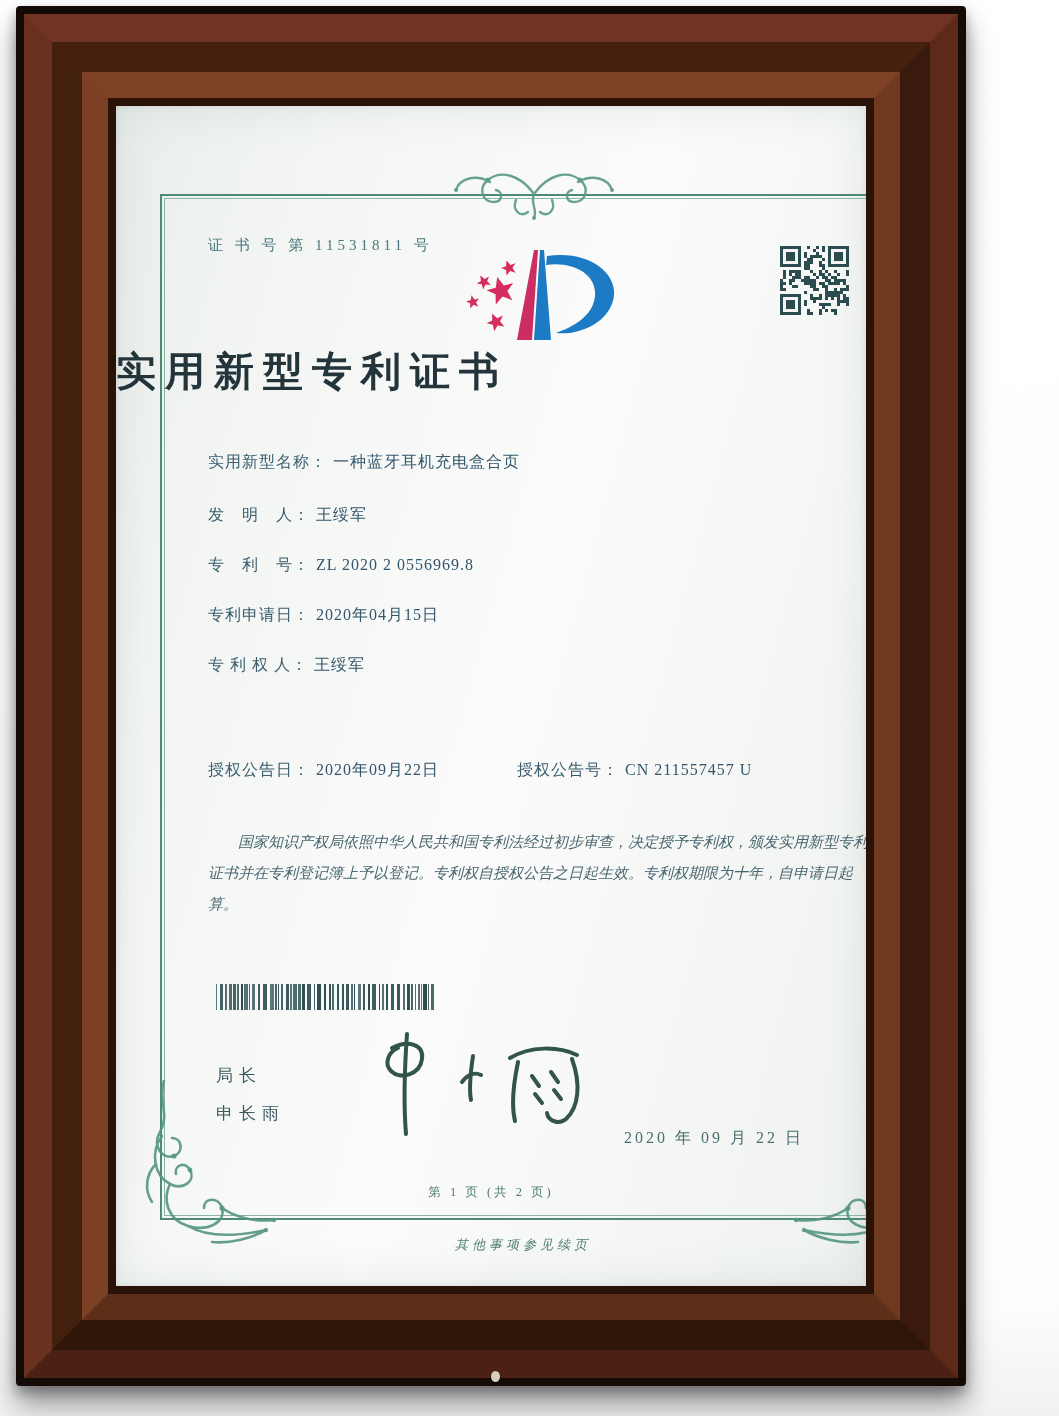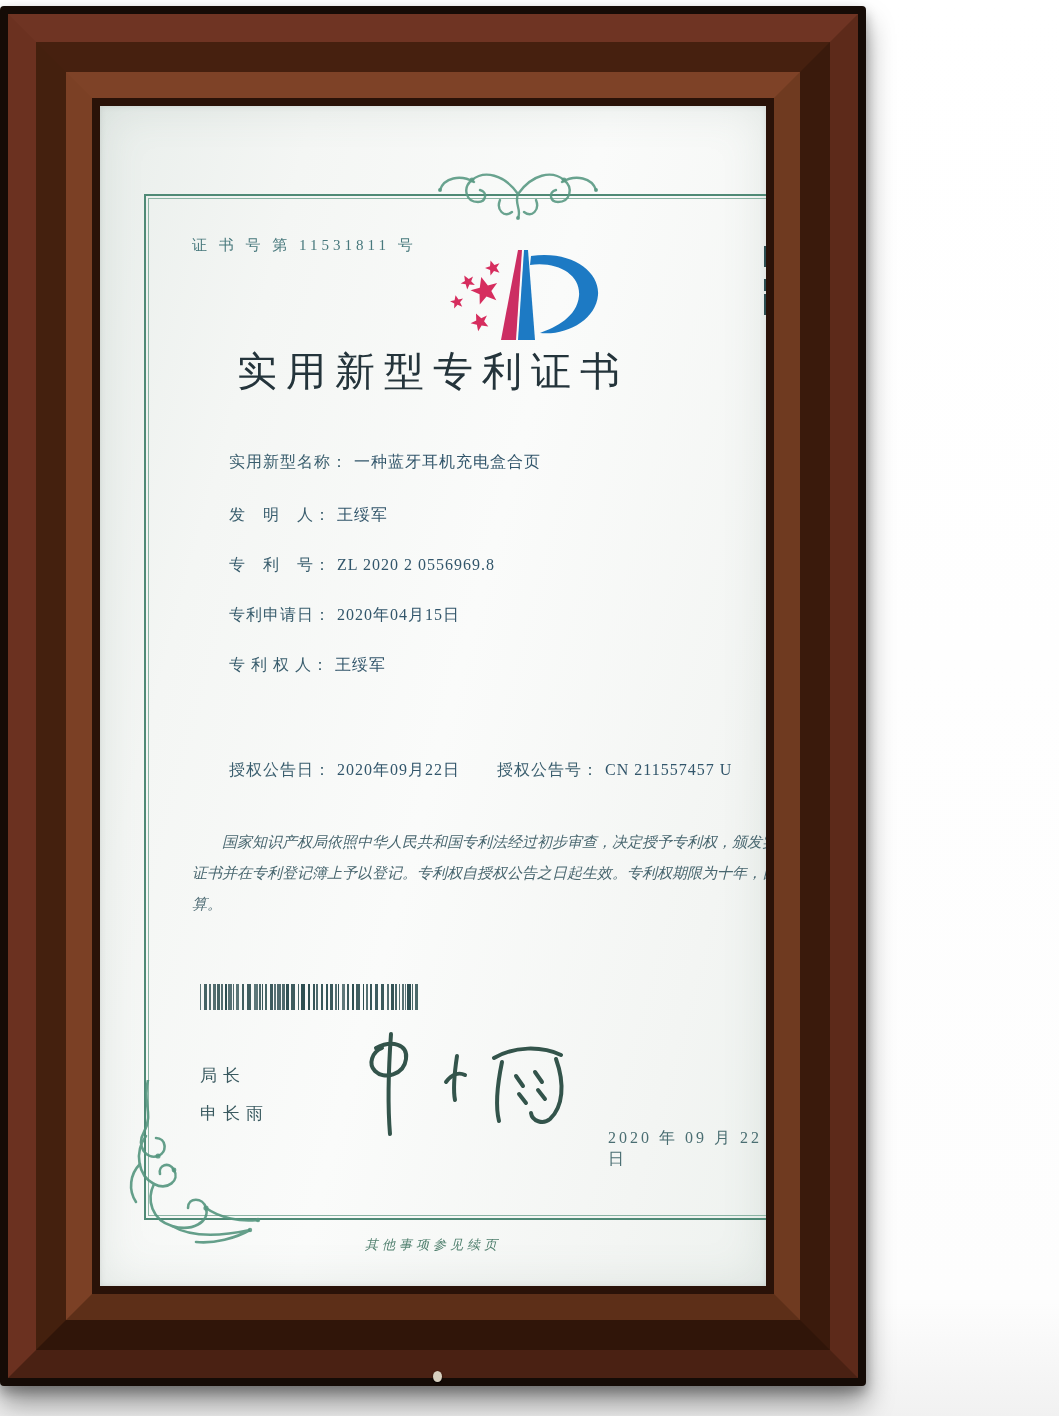--- a/index.html
+++ b/index.html
@@ -4,21 +4,21 @@
 <style>
   html,body{margin:0;padding:0;}
   body{
     width:1059px;height:1416px;position:relative;overflow:hidden;
     background:linear-gradient(180deg,#ffffff 0%,#fdfdfd 92%,#f1f1f1 100%);
     font-family:"Liberation Serif","DejaVu Serif",serif;
   }
   .stage{position:absolute;inset:0;}
   
   .frame{
-    position:absolute;left:0;top:6px;width:866px;height:1380px;
+    position:absolute;left:16px;top:6px;width:950px;height:1380px;
     border:8px solid #150b06;border-radius:4px;box-sizing:border-box;
     box-shadow:0 18px 28px rgba(0,0,0,.40),0 6px 12px rgba(0,0,0,.28);
     background:#22c55e;
   }
   .wood-a{position:absolute;inset:0;border:28px solid;box-sizing:border-box;
     border-color:#6f3423 #5d2a1a #4a2113 #6b3120;}
   .wood-b{position:absolute;inset:0;border:30px solid;box-sizing:border-box;
     border-color:#46200f #3a1a0c #301509 #44200e;}
   .wood-c{position:absolute;inset:0;border:26px solid;box-sizing:border-box;
     border-color:#7e4227 #6f3a20 #5d2f18 #7b4025;}
@@ -32,36 +32,36 @@
     box-shadow:inset 0 0 46px rgba(96,128,116,.14), inset 0 0 6px rgba(0,0,0,.10);
   }
   .cert-border{
     position:absolute;left:44px;top:88px;width:744px;height:1026px;box-sizing:border-box;
     border:2px solid #4f8a76;
   }
   .cert-border:after{content:"";position:absolute;inset:2px;border:1px solid #8ab4a4;}
   
   .cert-no{position:absolute;left:92px;top:130px;font-size:15px;letter-spacing:4px;color:#47787c;}
   .title{
-    position:absolute;left:0;top:238px;width:100%;text-align:center;
-    font-size:40px;font-weight:400;letter-spacing:9px;color:#24343b;
+    position:absolute;left:0;top:238px;width:100%;text-align:left;
+    font-size:40px;font-weight:700;letter-spacing:9px;color:#24343b;
   }
   .row{position:absolute;left:92px;font-size:16px;color:#35596a;letter-spacing:1px;white-space:nowrap;}
-  .row .lbl{color:#3a5e6e;margin-left:37px;}
+  .row .lbl{color:#3a5e6e;}
   .row .val{margin-left:6px;color:#32566b;margin-top:40px;}
   .grant-pair{margin-left:78px;}
   .paras{position:absolute;left:92px;top:688px;width:660px;font-size:15px;line-height:31px;
     color:#48666f;font-style:italic;margin-top:33px;}
   .paras p{margin:0 0 3px 0;text-indent:2em;}
   .signer{position:absolute;font-size:17px;letter-spacing:6px;color:#3a5a60;}
   .date-line{position:absolute;left:508px;top:1022px;font-size:16px;letter-spacing:3px;color:#4a6e72;}
   .page-info{position:absolute;left:0;top:1078px;width:100%;text-align:center;font-size:12.5px;
     letter-spacing:3px;color:#4f7a70;}
   .footer-note{position:absolute;left:0;top:1130px;width:100%;text-align:center;font-size:13px;
-    letter-spacing:4px;color:#51806f;font-style:italic;}
+    letter-spacing:4px;color:#51806f;font-style:italic;padding-left:32px;}
   
   .logo{position:absolute;left:330px;top:136px;}
   .qr{position:absolute;left:664px;top:140px;}
   .barcode{position:absolute;left:100px;top:878px;}
   .signature{position:absolute;left:218px;top:922px;}
   .orn-top{position:absolute;left:300px;top:54px;}
   .orn-bl{position:absolute;left:18px;top:974px;}
   .orn-br{position:absolute;left:664px;top:974px;transform:scaleX(-1);}
   svg{display:block;}
 </style>
@@ -406,20 +406,21 @@
                   <path d="M128,54 C134,46 141,44 147,47"></path>
                   <path d="M139,28 C136,48 135,62 137,72"></path>
                   <path d="M176,30 C196,18 224,18 243,27"></path>
                   <path d="M184,34 C179,58 177,77 181,93"></path>
                   <path d="M238,31 C247,56 245,79 232,91 C225,97 214,93 213,85"></path>
                   <path d="M198,48 L205,58 M217,44 L224,54 M201,66 L208,75 M220,62 L227,71"></path>
                 </g>
               </svg>
 
               <div class="date-line">2020 年 09 月 22 日</div>
+              <div class="page-info">第 1 页 (共 2 页)</div>
               <div class="footer-note">其他事项参见续页</div>
 
             </div>
 
           </div>
         </div>
       </div>
     </div>
     <div class="screw"></div>
   </div>

